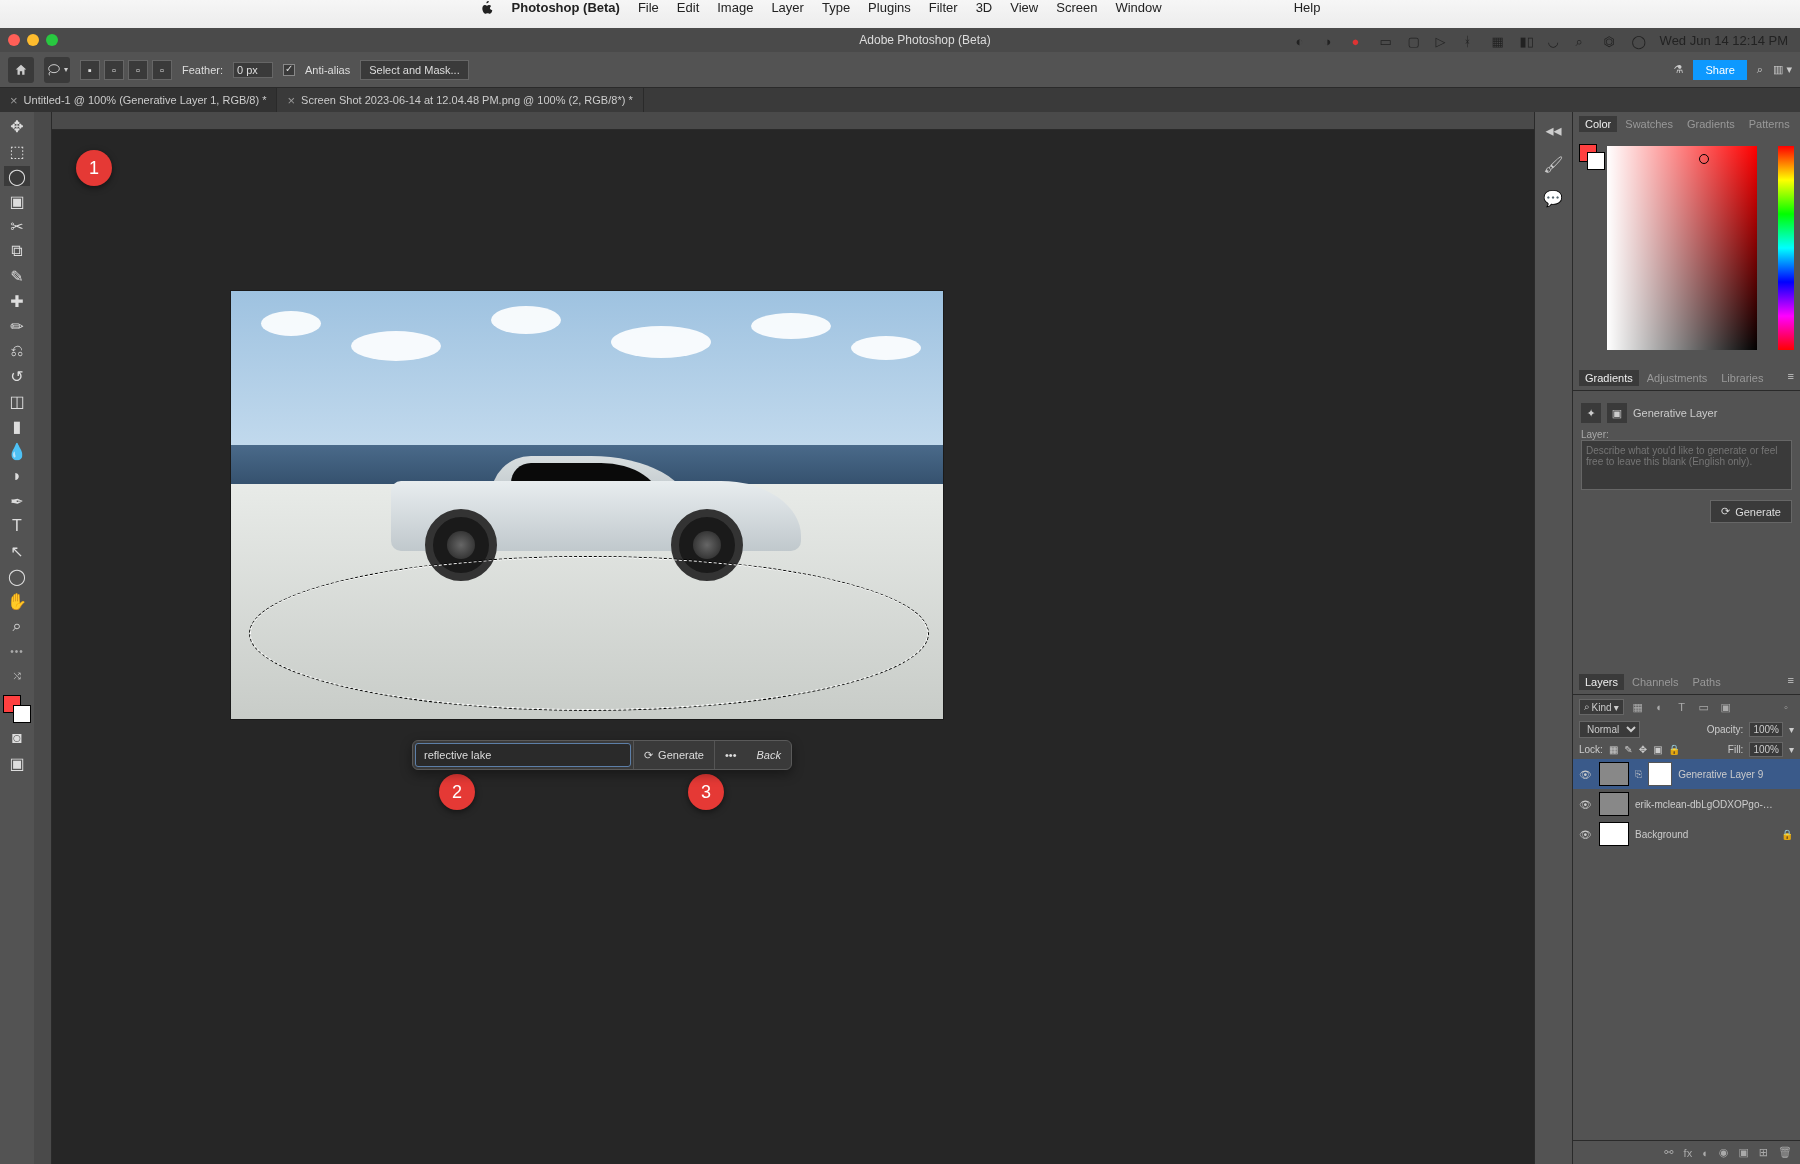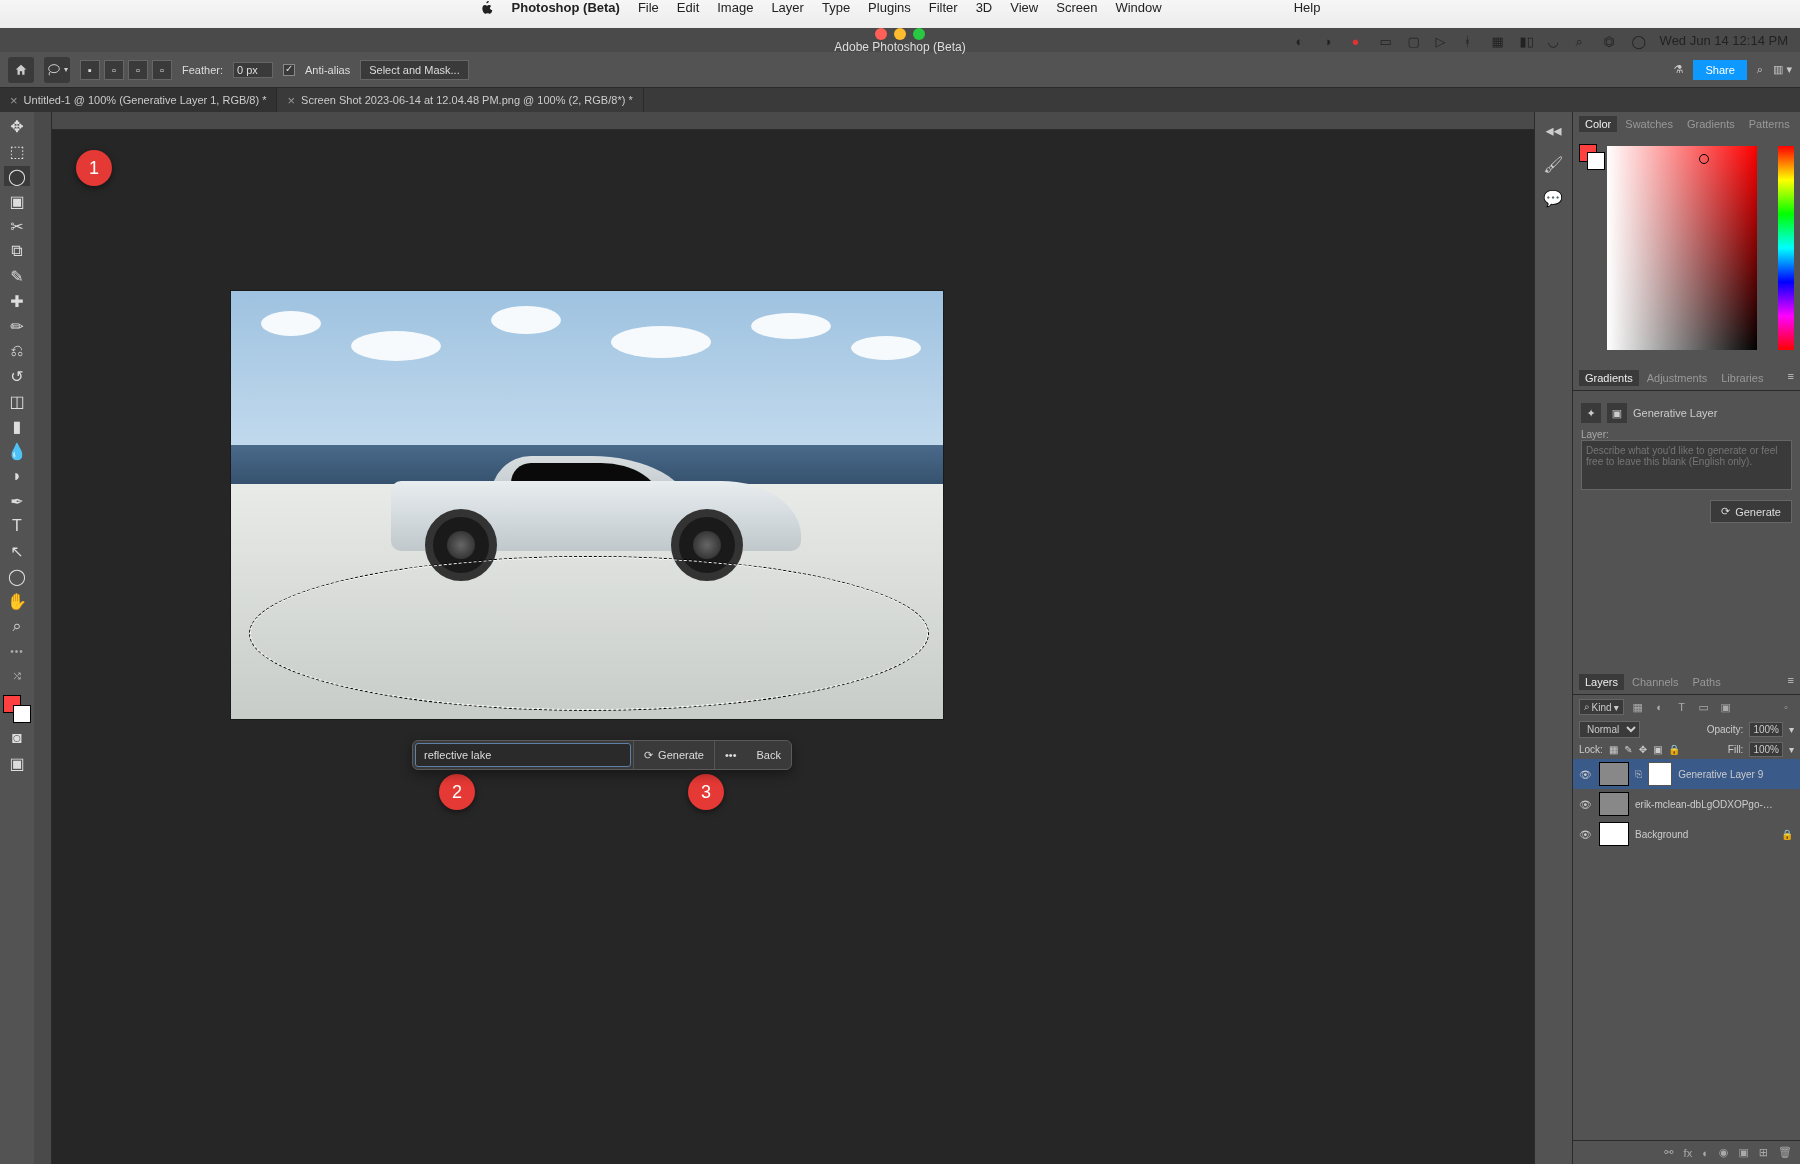--- a/index.html
+++ b/index.html
@@ -6,21 +6,21 @@
 body { background: #323232; color: #ccc; width: 1800px; height: 1164px; overflow: hidden; position: relative; }
 
 
 .macos-menubar { height: 28px; background: linear-gradient(#f6f6f6,#ececec); display: flex; align-items: center; padding: 0 12px; font-size: 13px; color: #222; gap: 18px; flex-direction: column; }
 .macos-menubar .app-items { display: flex; gap: 18px; align-items: center; }
 .macos-menubar .right { margin-left: auto; display: flex; align-items: center; gap: 14px; }
 .macos-menubar .bold { font-weight: 600; }
 .macos-menubar .ico { width:14px; height:14px; display:inline-block;}
 
 
-.window-titlebar { height: 24px; background: #4a4a4a; display: flex; align-items: center; padding: 0 8px; flex-direction: column; }
+.window-titlebar { height: 24px; background: #4a4a4a; display: flex; align-items: center; padding: 0 8px; }
 .traffic { display:flex; gap:7px; }
 .traffic span { width:12px; height:12px; border-radius:50%; display:inline-block;}
 .tr-red{background:#ff5f57;} .tr-yel{background:#febc2e;} .tr-grn{background:#28c840;}
 .window-title { flex:1; text-align:center; font-size:12px; color:#ddd; }
 
 
 .options-bar { height: 36px; background: #535353; display:flex; align-items:center; padding:0 8px; gap:10px; font-size:11px; color:#ddd; border-bottom:1px solid #2a2a2a;}
 .options-bar .icobtn { width:26px; height:26px; background:#3a3a3a; border-radius:3px; display:flex; align-items:center; justify-content:center;}
 .options-bar .minibtn { width:20px; height:20px; background:#3a3a3a; border:1px solid #666; display:flex; align-items:center; justify-content:center;}
 .options-bar .grp { display:flex; gap:4px; }
@@ -72,21 +72,21 @@
 
 
 .marquee { position:absolute; border:1.5px dashed #000; border-radius:50%;}
 .marquee.light { border-color:#fff;}
 
 
 .ctx-bar { position:absolute; left:360px; top:610px; width:380px; height:30px; background:#3a3a3a; border:1px solid #5a5a5a; border-radius:6px; display:flex; align-items:center; font-size:11px; box-shadow:0 4px 12px rgba(0,0,0,.4);}
 .ctx-bar input { flex:1; background:#2a2a2a; border:none; color:#ddd; padding:5px 8px; margin:2px; border-radius:3px; font-size:11px; border:1px solid #5d7fa8;}
 .ctx-bar .gbtn { padding:0 10px; display:flex; align-items:center; gap:5px; color:#ddd; border-left:1px solid #555; height:100%;}
 .ctx-bar .dots3 { padding:0 10px; color:#ddd; border-left:1px solid #555; height:100%; display:flex; align-items:center;}
-.ctx-bar .back { padding:4px 10px; color:#ddd; height:100%; display:flex; align-items:center;}
+.ctx-bar .back { padding:4px 10px; color:#ddd; height:100%; display:flex; align-items:center;font-style:italic;}
 
 
 .badge { position:absolute; width:36px; height:36px; background:#e53935; border-radius:50%; display:flex; align-items:center; justify-content:center; color:#fff; font-size:18px; font-weight:500; box-shadow:0 2px 6px rgba(0,0,0,.5);}
 
 
 .status-bar { height:20px; background:#4a4a4a; display:flex; align-items:center; font-size:10px; color:#ccc; padding:0 10px; gap:20px;}
 
 
 .right-rail { width:38px; background:#535353; border-left:1px solid #2a2a2a; display:flex; flex-direction:column; align-items:center; gap:14px; padding-top:8px;}
 .right-rail .ric { width:20px; height:20px; color:#ccc; display:flex; align-items:center; justify-content:center;}

